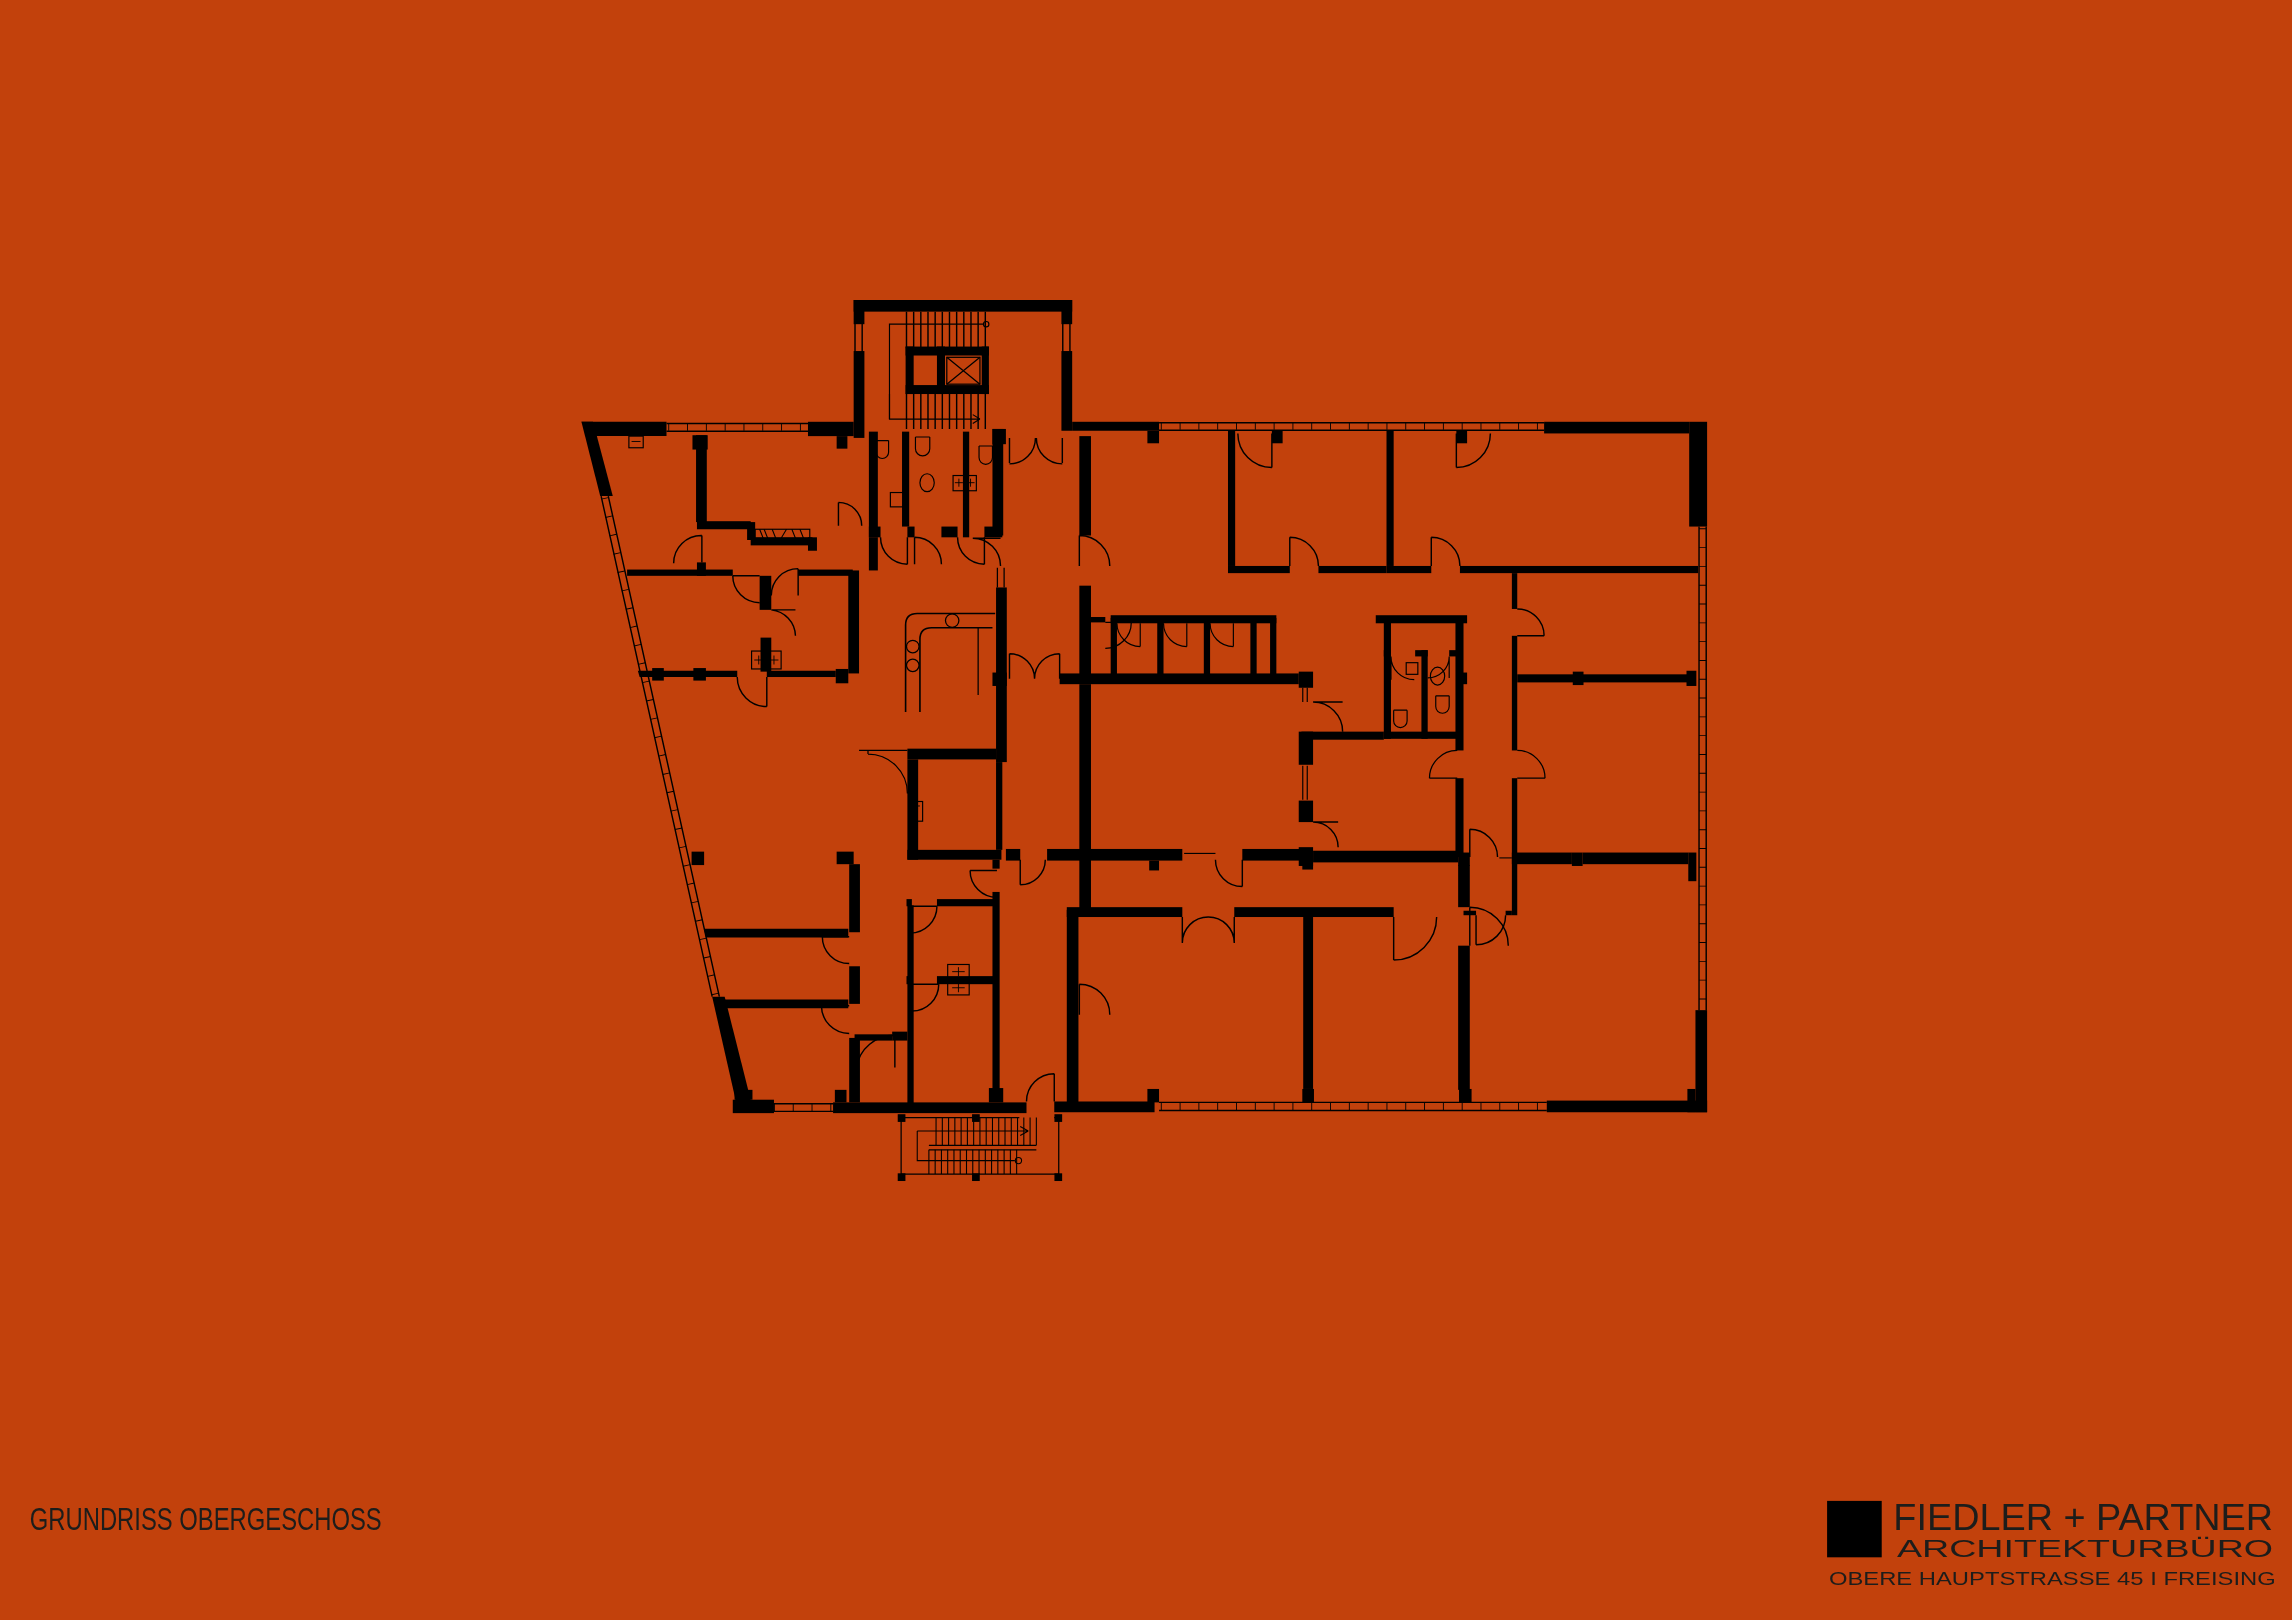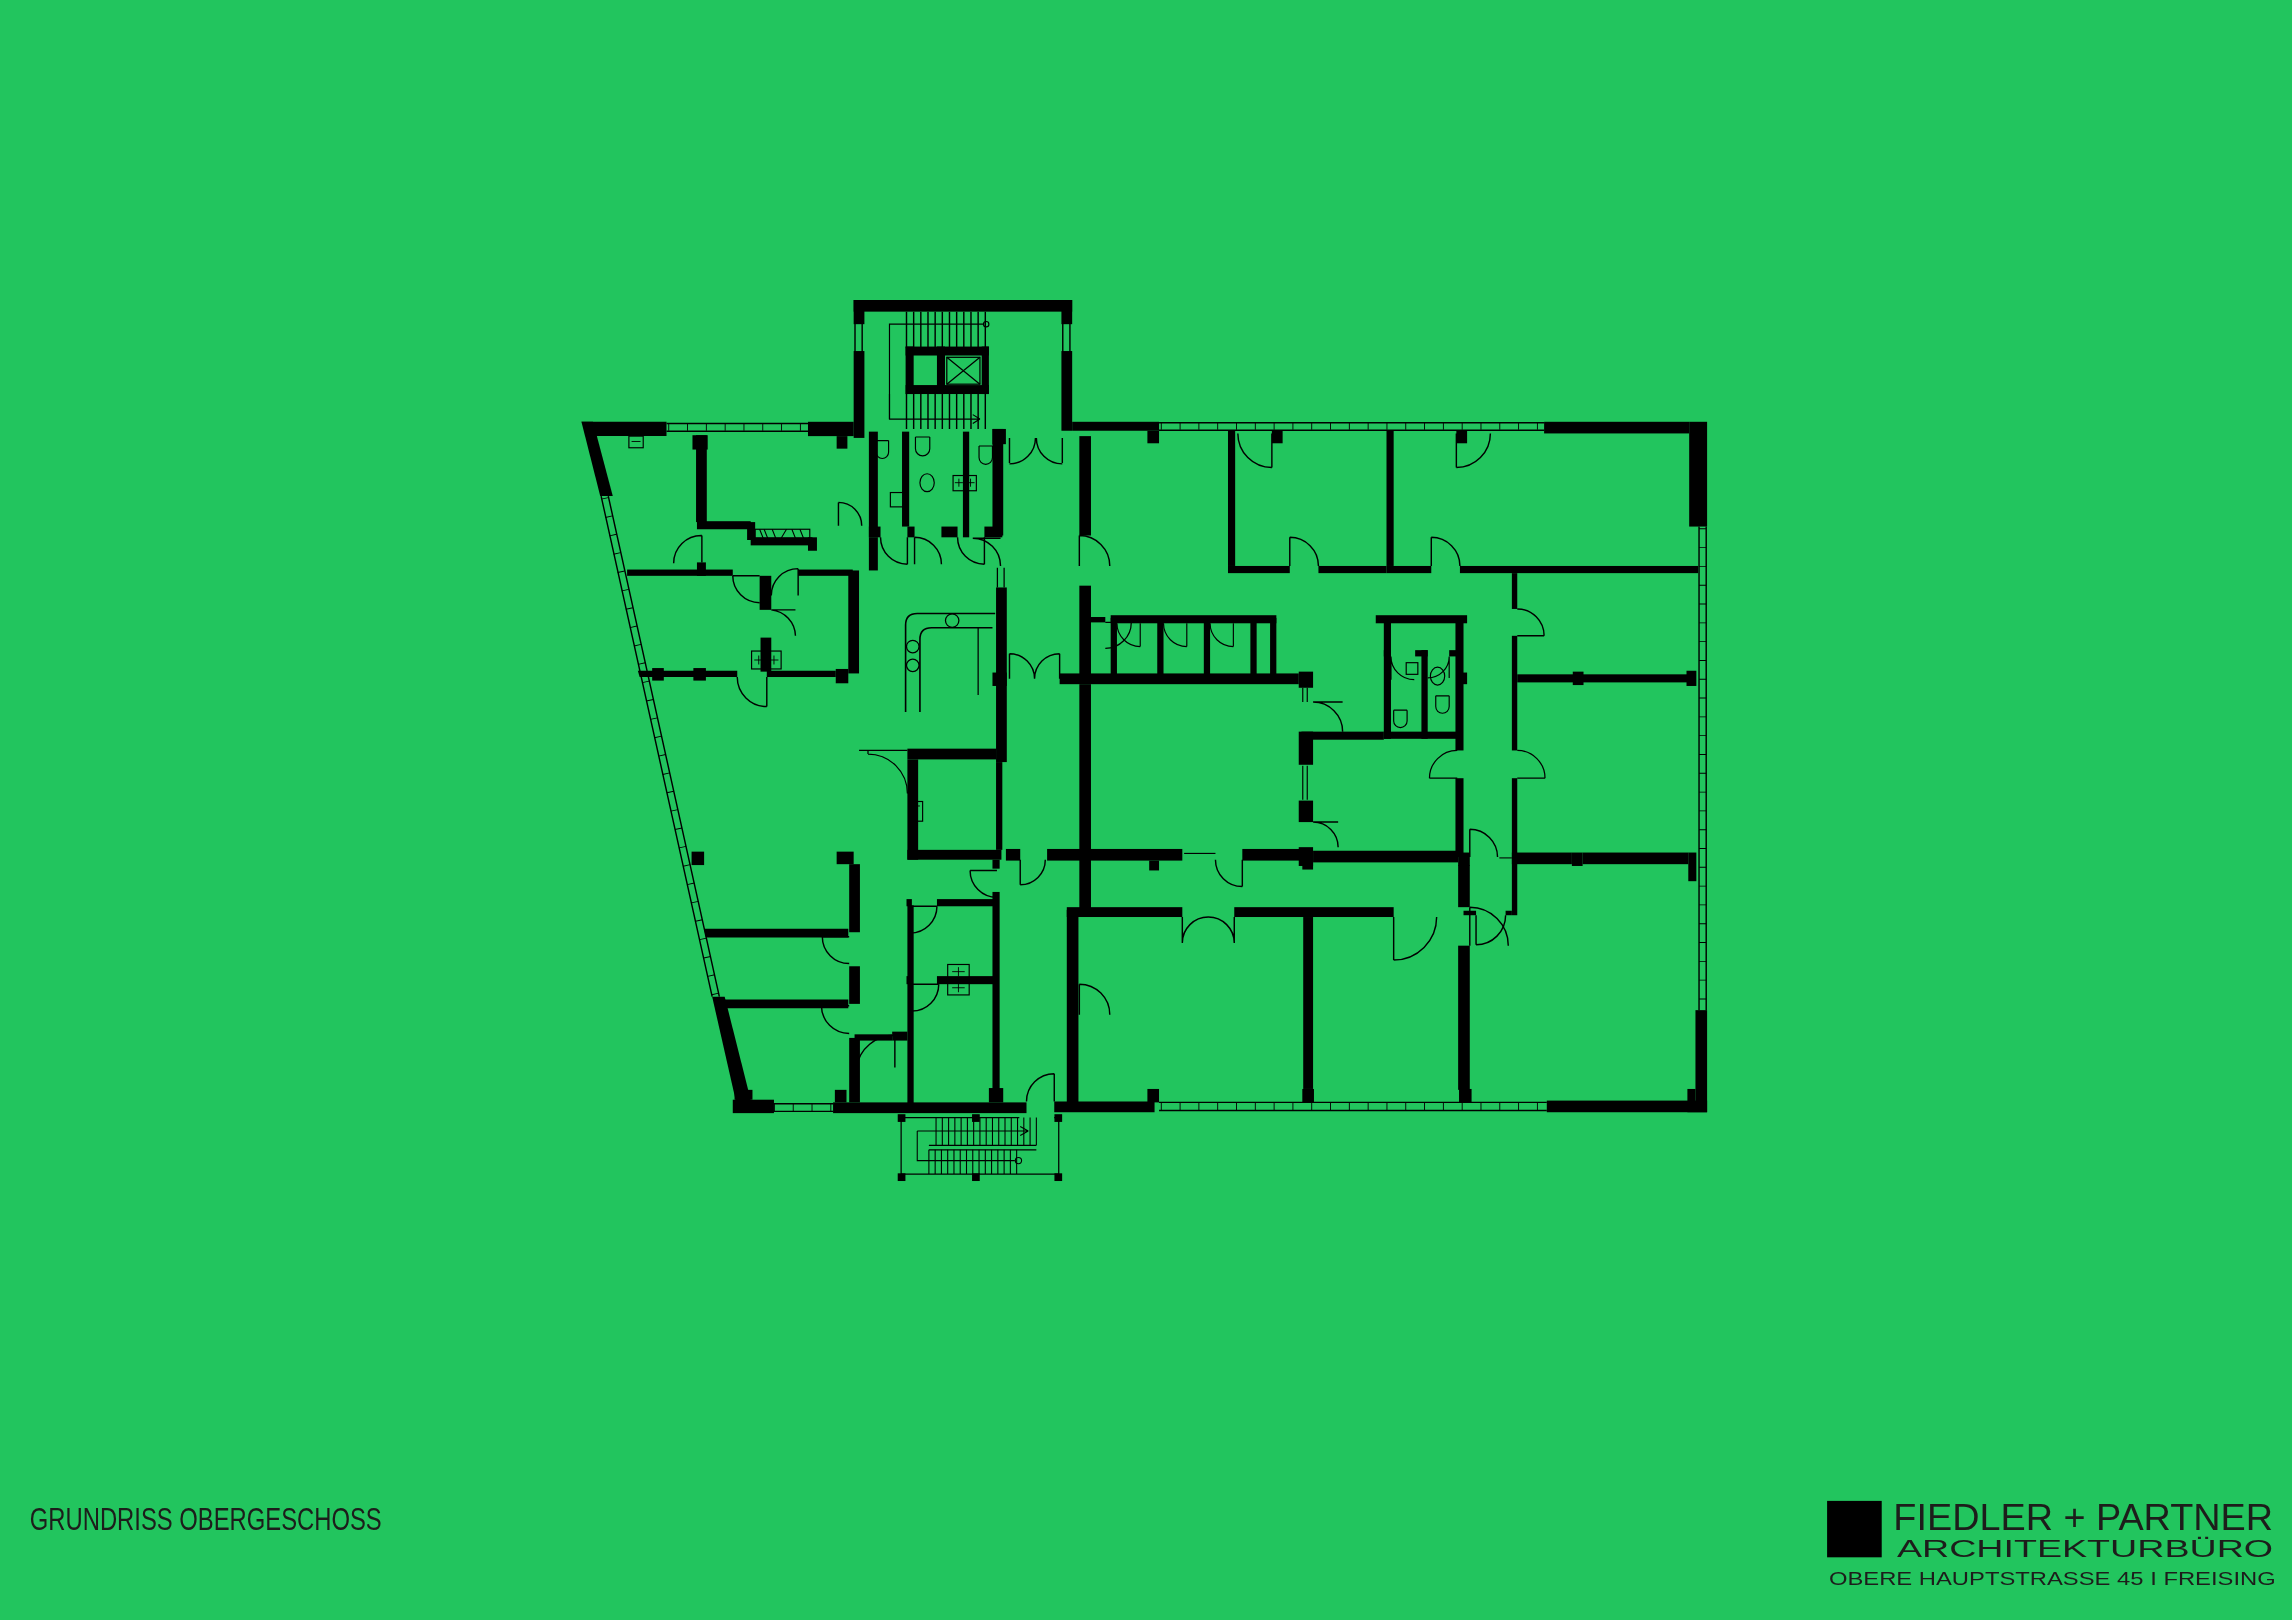--- a/index.html
+++ b/index.html
@@ -1,16 +1,16 @@
 <!DOCTYPE html>
 <html style="font-size:14.3px"><head>
 <meta charset="utf-8">
 <style>
   html,body{margin:0;padding:0;background:#fff;}
-  .page{position:relative;width:2293px;height:1620px;background:#22c55e;overflow:hidden;}
+  .page{position:relative;width:2293px;height:1620px;background:#c2410c;overflow:hidden;}
   svg{position:absolute;left:0;top:0;}
 </style>
 </head>
 <body>
 <div class="page">
 <svg width="2293" height="1620" viewBox="0 0 2560 1809" fill="none">
 <g id="walls" fill="#000" stroke="none">
 
 <polygon points="649,471 744,471 744,487 662,487"></polygon>
 <rect x="902" y="471" width="51" height="16"></rect>

